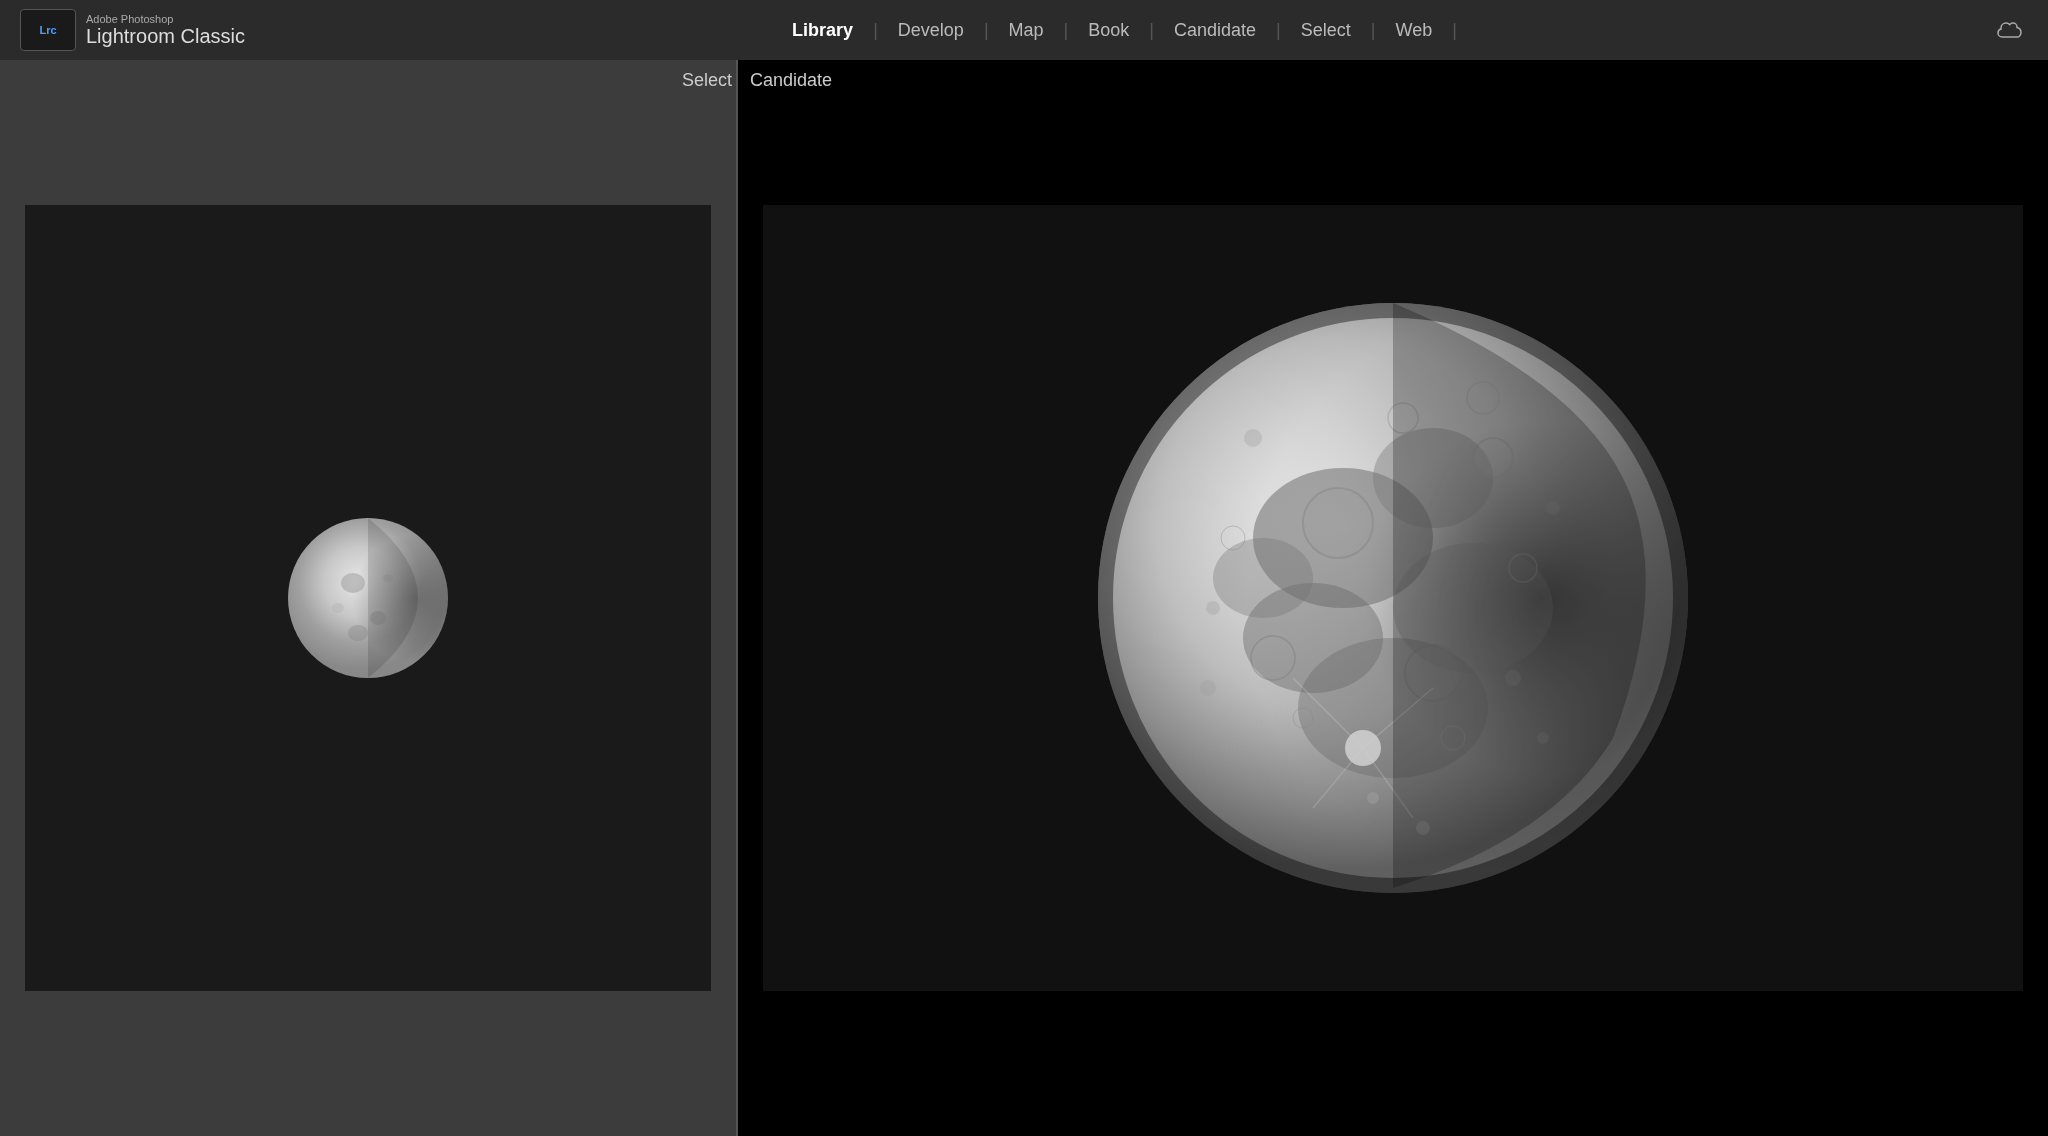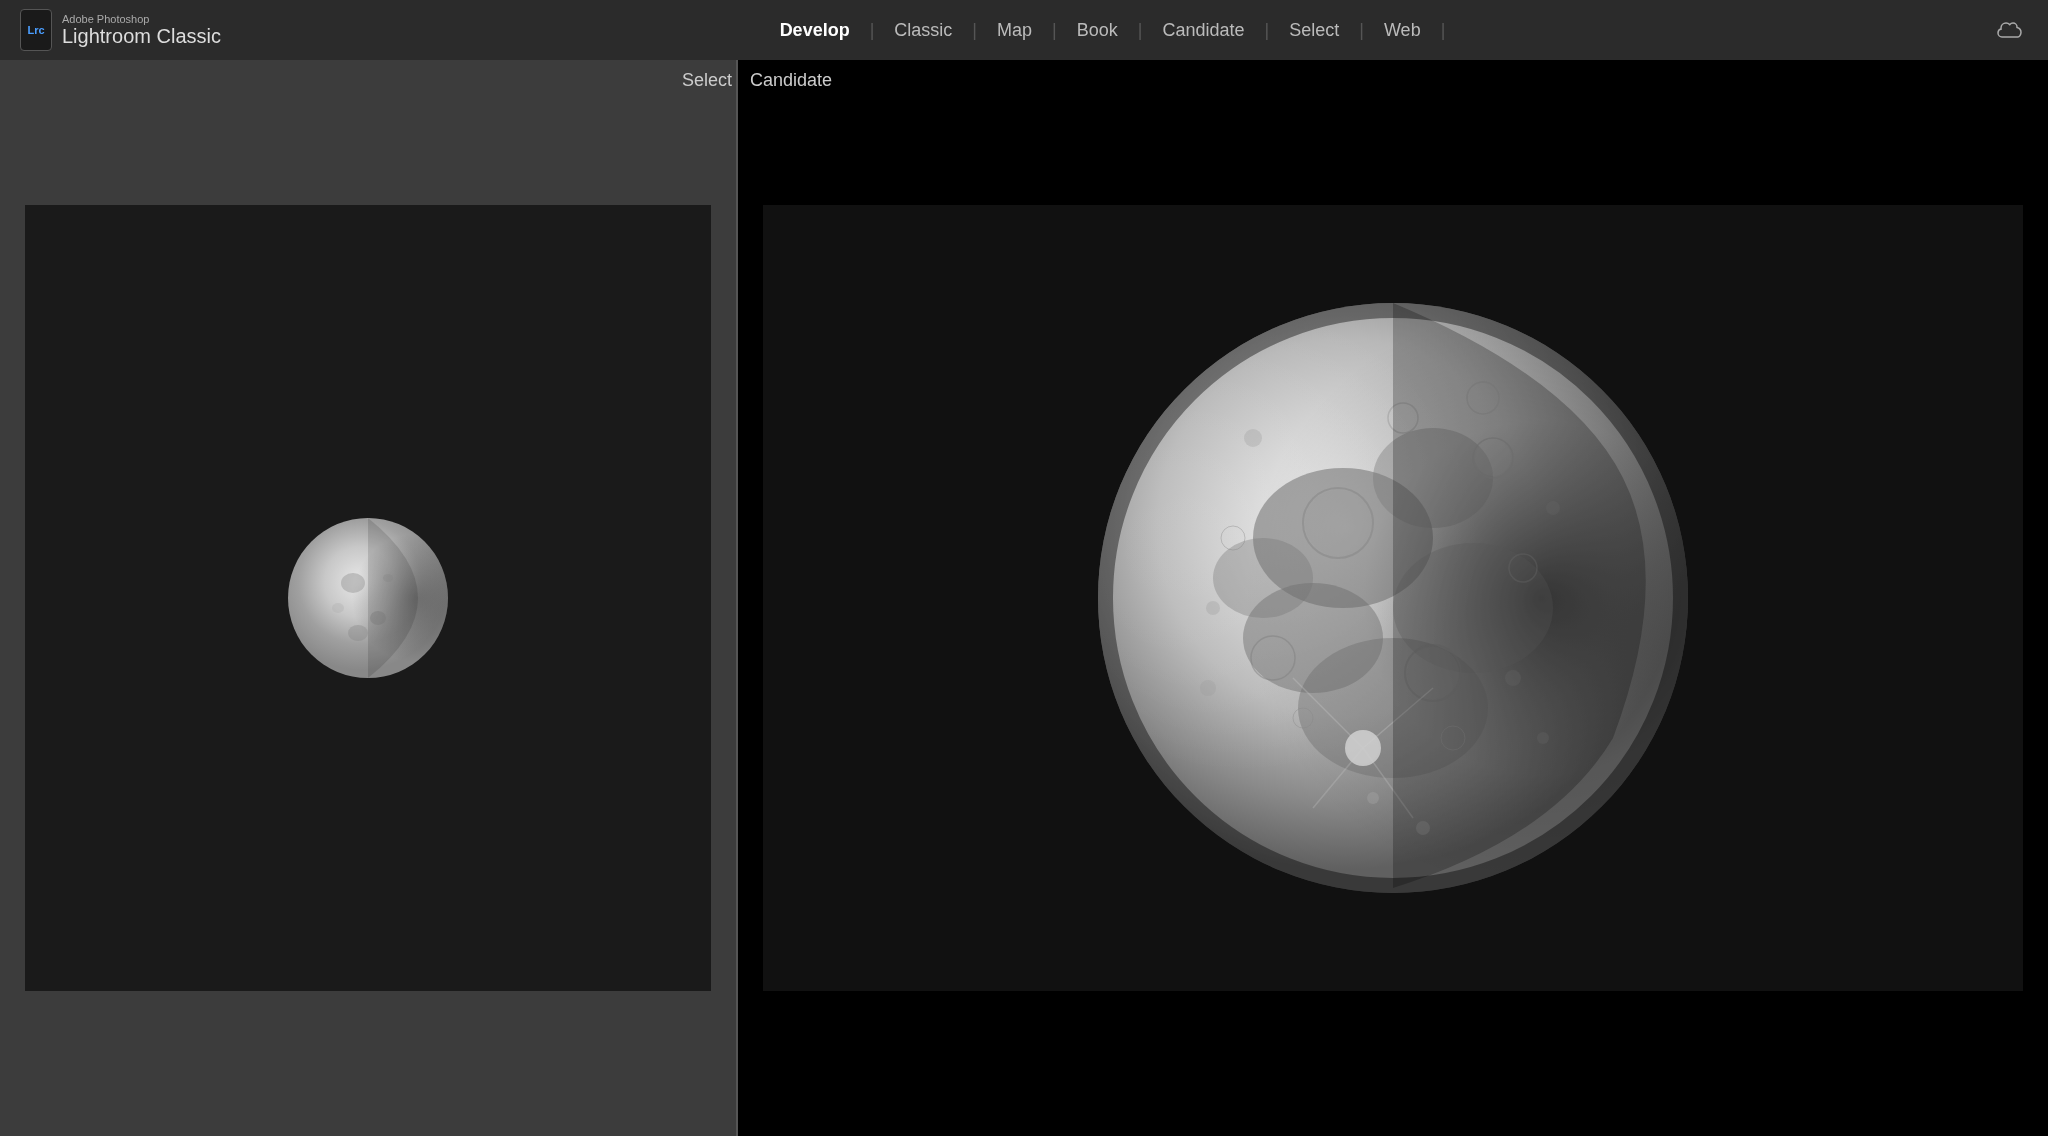--- a/index.html
+++ b/index.html
@@ -30,21 +30,21 @@
       flex-shrink: 0;
     }
 
     .logo-area {
       display: flex;
       align-items: center;
       gap: 10px;
     }
 
     .logo-icon {
-      width: 32px;
+      width: 56px;
       height: 42px;
       background-color: #1a1a1a;
       border: 1px solid #555;
       display: flex;
       align-items: center;
       justify-content: center;
       font-size: 11px;
       color: #4a9eff;
       font-weight: bold;
       border-radius: 4px;
@@ -205,23 +205,23 @@
     <div class="logo-icon">
       <span>Lrc</span>
     </div>
     <div class="logo-text">
       <span class="adobe-text">Adobe Photoshop</span>
       <span class="app-name">Lightroom Classic</span>
     </div>
   </div>
 
   <div class="nav-menu">
-    <a class="nav-item active">Develop</a>
-    <span class="nav-separator">|</span>
-    <a class="nav-item">Classic</a>
+    <a class="nav-item active">Library</a>
+    <span class="nav-separator">|</span>
+    <a class="nav-item">Develop</a>
     <span class="nav-separator">|</span>
     <a class="nav-item">Map</a>
     <span class="nav-separator">|</span>
     <a class="nav-item">Book</a>
     <span class="nav-separator">|</span>
     <a class="nav-item">Candidate</a>
     <span class="nav-separator">|</span>
     <a class="nav-item">Select</a>
     <span class="nav-separator">|</span>
     <a class="nav-item">Web</a>

